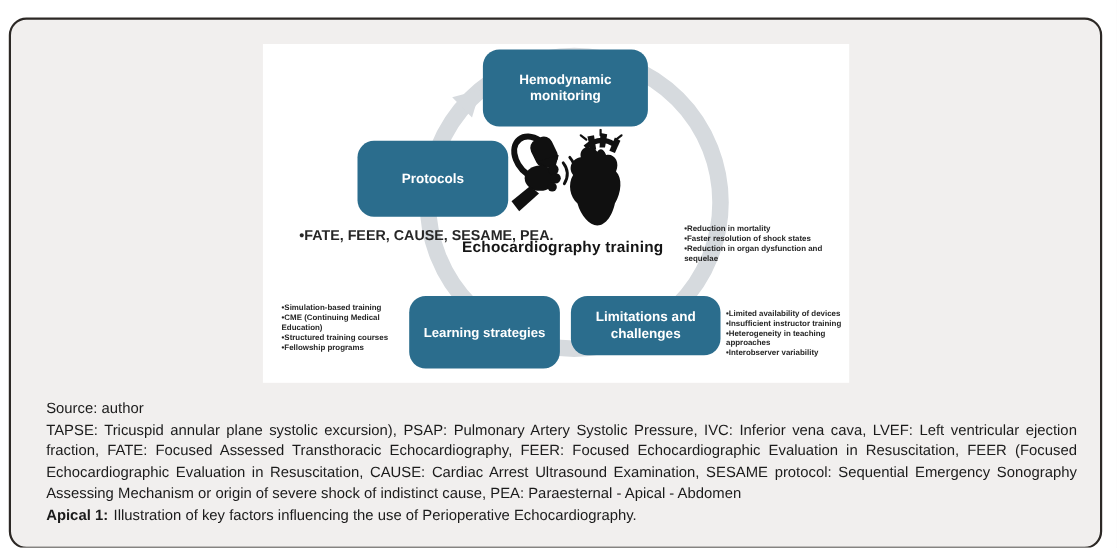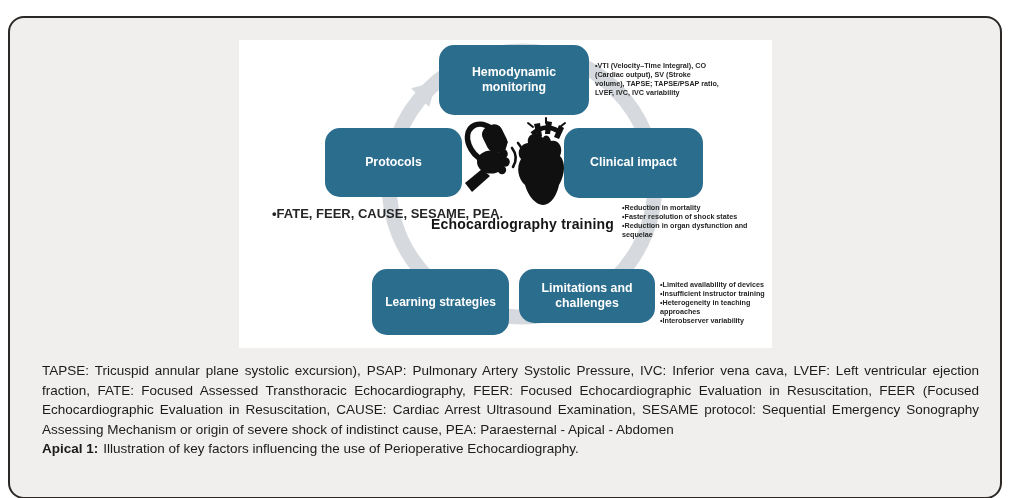--- a/index.html
+++ b/index.html
@@ -36,21 +36,21 @@
     position:absolute; z-index:2; font-size:7.2px; font-weight:bold;
     color:#262626; line-height:1.24; white-space:pre-line;
   }
   .nt-vti   { left:356px; top:22px;  width:124px; }
   .nt-prot  { left:33px;  top:166px; width:140px; white-space:nowrap; font-size:13px; }
   .nt-clin  { left:383px; top:164px; width:128px; }
   .nt-learn { left:17px;  top:236px; width:106px; }
   .nt-limit { left:421px; top:241px; width:112px; }
   .dtitle {
     position:absolute; left:181px; top:176px; width:205px; z-index:2;
-    text-align:center; font-weight:bold; font-size:14px; letter-spacing:0.2px;
+    font-weight:bold; font-size:14px; letter-spacing:0.2px;
     color:#151515; white-space:nowrap;
   }
   .caption {
     position:absolute; left:32px; top:343px; width:937px;
     font-size:13.5px; line-height:19.5px; color:var(--ink,#1b1b1b);
   }
   .cap-abbr { text-align:justify; }
   .cap-figlabel { margin-right:5px; }
 </style>
 </head>
@@ -82,36 +82,39 @@
           <path d="M77,20 L74,7 L80,6 L82,19 Z"></path>
           <path d="M85,17 L86,4 L92,5 L90,17 Z"></path>
           <path d="M94,20 L99,8 L104,11 L99,22 Z"></path>
           <path d="M73,10 l-5,-4 M86,6 l0,-5 M100,10 l5,-4" stroke="currentColor" stroke-width="2" fill="none" stroke-linecap="round"></path>
           <path d="M83,21 C77,13 66,17 68,26 C60,27 56,36 61,42 C56,50 58,62 65,68 C68,79 76,88 83,88 C91,88 97,78 99,68 C105,58 106,45 100,39 C104,30 98,22 91,24 C89,18 85,17 83,21 Z"></path>
         </g>
       </svg>
 
       <div class="node n-hemo">Hemodynamic monitoring</div>
       <div class="node n-prot">Protocols</div>
-      <div class="node n-clin">Clinical impact</div>
       <div class="node n-learn">Learning strategies</div>
       <div class="node n-limit">Limitations and challenges</div>
 
-      <div class="note nt-vti">•VTI (Velocity–Time Integral), CO (Cardiac output), SV (Stroke volume), TAPSE; TAPSE/PSAP ratio, LVEF, IVC, IVC variability</div>
       <div class="note nt-prot">•FATE, FEER, CAUSE, SESAME, PEA.</div>
       <div class="note nt-clin">•Reduction in mortality
 •Faster resolution of shock states
 •Reduction in organ dysfunction and sequelae</div>
+      <div class="note nt-learn">•Simulation-based training
+•CME (Continuing Medical Education)
+•Structured training courses
+•Fellowship programs</div>
       <div class="note nt-limit">•Limited availability of devices
 •Insufficient instructor training
 •Heterogeneity in teaching approaches
 •Interobserver variability</div>
 
       <div class="dtitle">Echocardiography training</div>
     </div>
 
     <div class="caption">
+      <div class="cap-source">Source: author</div>
       <div class="cap-abbr">TAPSE: Tricuspid annular plane systolic excursion), PSAP: Pulmonary Artery Systolic Pressure, IVC: Inferior vena cava, LVEF: Left ventricular ejection fraction, FATE: Focused Assessed Transthoracic Echocardiography, FEER: Focused Echocardiographic Evaluation in Resuscitation, FEER (Focused Echocardiographic Evaluation in Resuscitation, CAUSE: Cardiac Arrest Ultrasound Examination, SESAME protocol: Sequential Emergency Sonography Assessing Mechanism or origin of severe shock of indistinct cause, PEA: Paraesternal - Apical - Abdomen</div>
       <div class="cap-fig"><b class="cap-figlabel">Apical 1:</b><span>Illustration of key factors influencing the use of Perioperative Echocardiography.</span></div>
     </div>
 
   </div>
 </div>
 
 </body></html>

